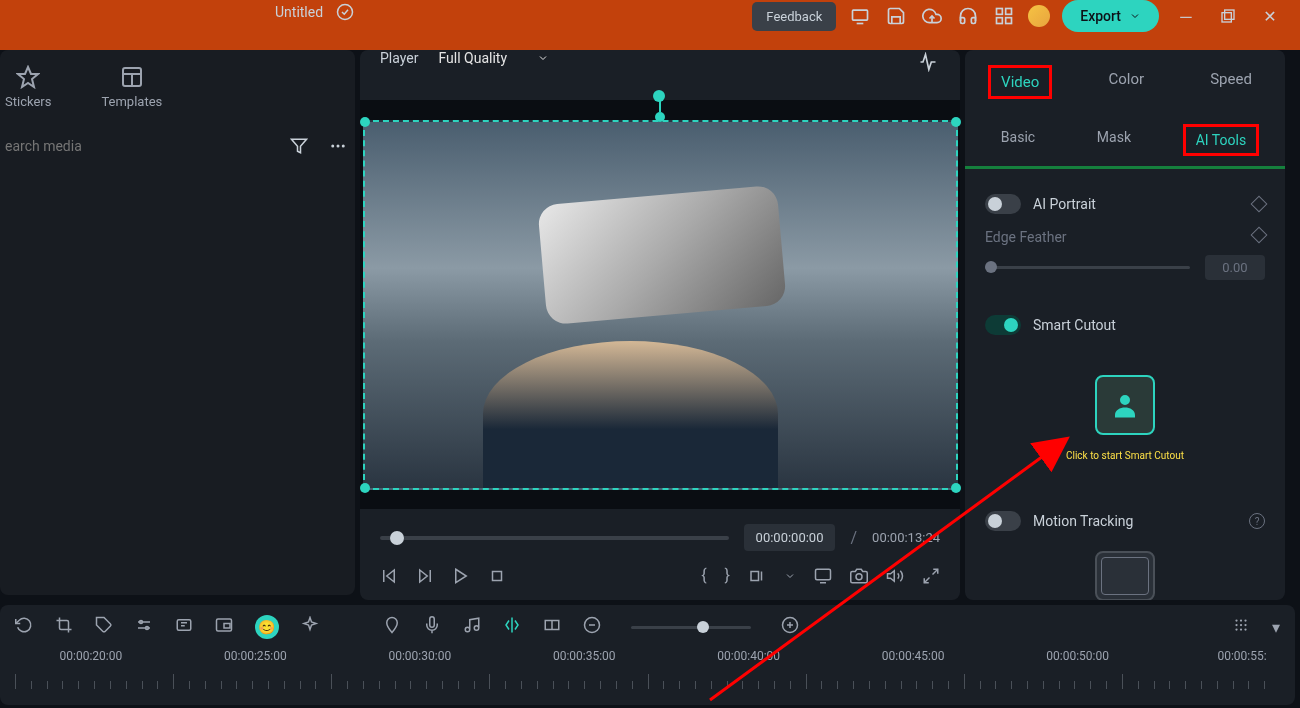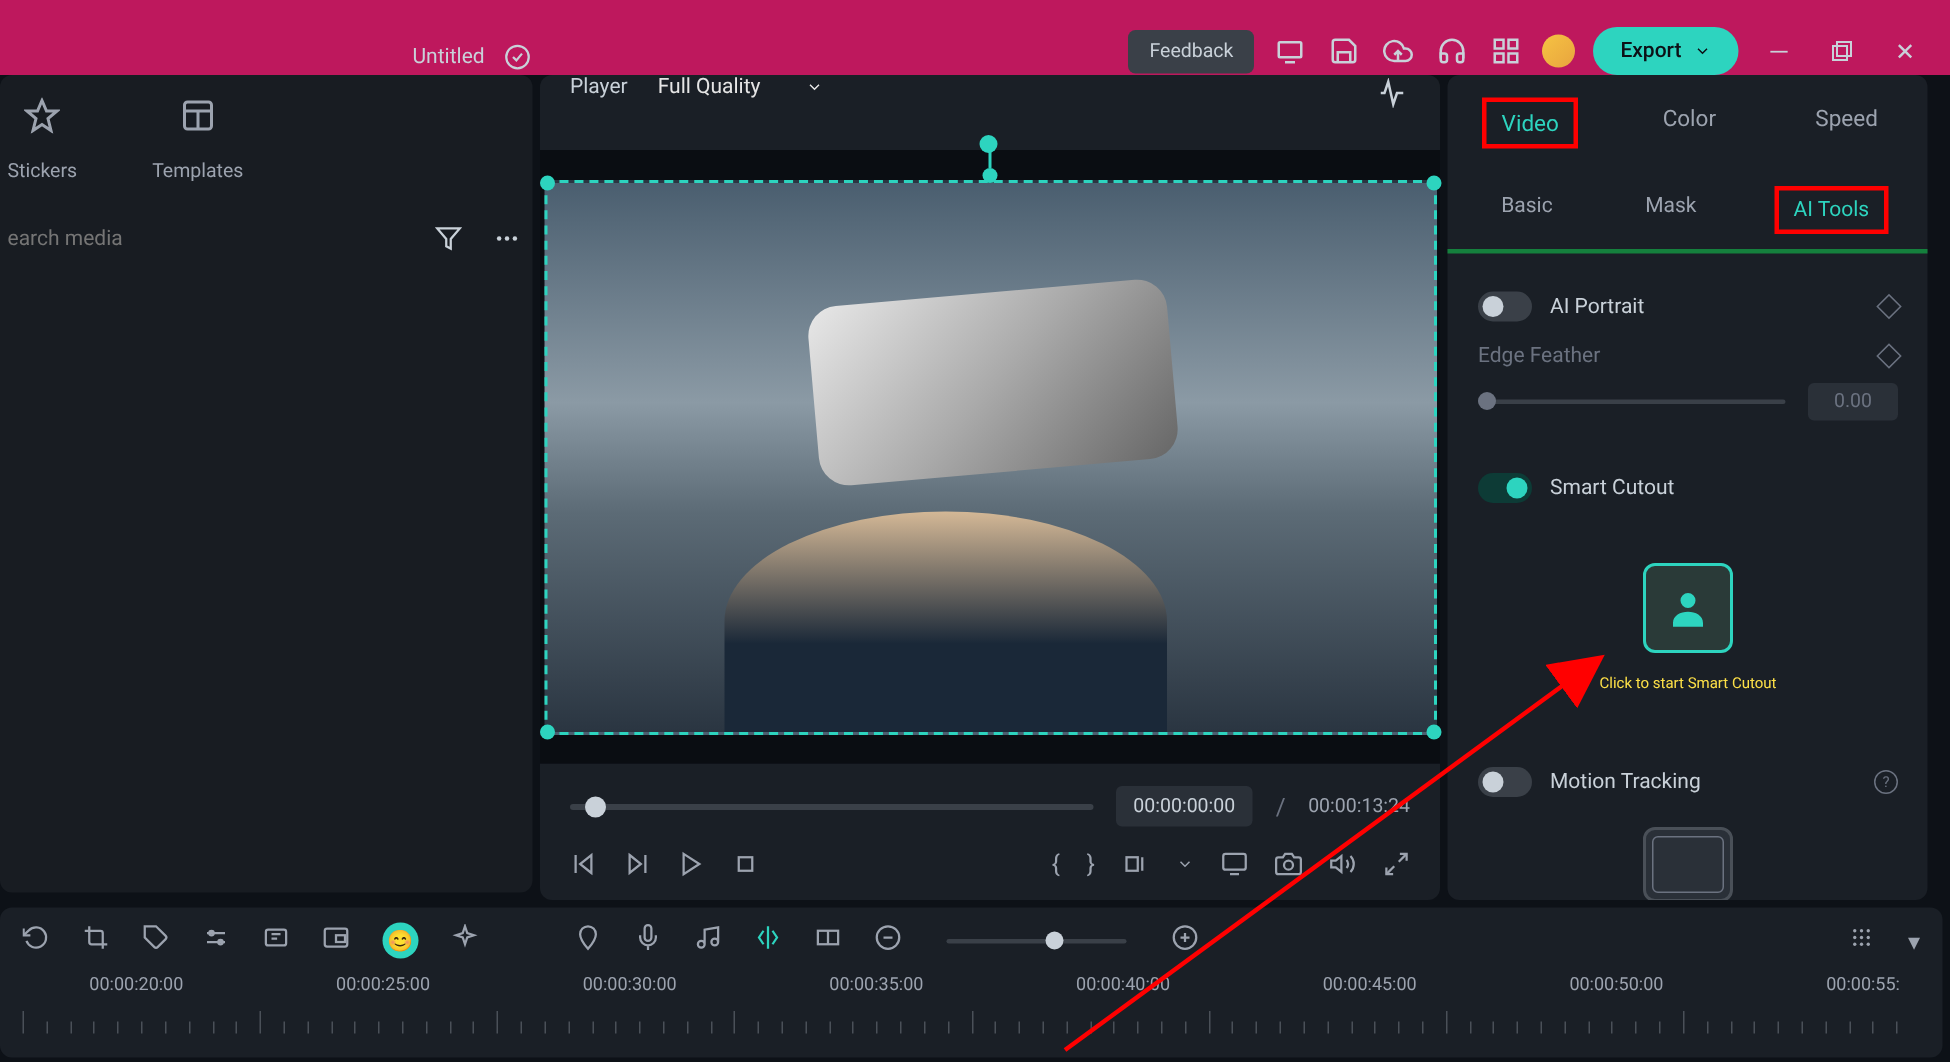--- a/index.html
+++ b/index.html
@@ -1,29 +1,29 @@
 <!DOCTYPE html>
 <html><head>
 <meta charset="utf-8">
 <style>
 *{box-sizing:border-box;margin:0;padding:0;font-family:-apple-system,BlinkMacSystemFont,"Segoe UI",Roboto,sans-serif}
 body{background:#0d1117;color:#c9d1d9;width:1300px;height:708px;overflow:hidden;position:relative}
-.titlebar{height:50px;display:flex;align-items:flex-end;padding:0 15px;background:#be185d}
+.titlebar{height:50px;display:flex;align-items:flex-start;padding:0 15px;background:#c2410c}
 .title-left{flex:1;display:flex;align-items:center;gap:10px;padding-left:260px}
 .title-text{color:#c9d1d9;font-size:14px}
 .title-right{display:flex;align-items:center;gap:12px}
 .feedback-btn{background:#3a4048;padding:7px 14px;border-radius:5px;color:#c9d1d9;font-size:13px;cursor:pointer}
 .icon-btn{width:24px;height:24px;display:flex;align-items:center;justify-content:center;color:#c9d1d9;cursor:pointer}
 .export-btn{background:#2dd4bf;color:#0d1117;padding:8px 18px;border-radius:16px;font-size:14px;font-weight:500;cursor:pointer;display:flex;align-items:center;gap:8px}
 .win-btn{width:30px;height:30px;display:flex;align-items:center;justify-content:center;color:#c9d1d9;cursor:pointer;font-size:16px}
 .avatar-badge{width:22px;height:22px;border-radius:50%;background:linear-gradient(135deg,#f6c343,#e8a43e)}
 .main{display:flex;height:550px}
 .sidebar{width:355px;background:#181c22;border-radius:8px;margin:0 5px 5px 0}
 .side-tabs{display:flex;gap:50px;padding:15px 5px}
-.side-tab{display:flex;flex-direction:column;align-items:center;gap:18px;color:#9ca3af;font-size:13px;cursor:pointer}
+.side-tab{display:flex;flex-direction:column;align-items:center;gap:5px;color:#9ca3af;font-size:13px;cursor:pointer}
 .side-tab svg{width:24px;height:24px}
 .search-row{display:flex;align-items:center;padding:10px 5px;gap:15px}
 .search-input{flex:1;background:transparent;border:none;color:#9ca3af;font-size:14px;outline:none}
 .center{width:600px;display:flex;flex-direction:column;margin-right:5px}
 .player-header{height:50px;display:flex;align-items:flex-start;padding:0 20px;background:#1a1f26;border-radius:8px 8px 0 0}
 .player-label{font-size:14px;margin-right:20px}
 .quality-select{background:transparent;border:none;color:#e5e5e5;font-size:14px;display:flex;align-items:center;gap:30px;cursor:pointer}
 .wave-icon{margin-left:auto}
 .preview{flex:1;background:#0a0d12;position:relative;display:flex;align-items:center;justify-content:center}
 .video-frame{width:595px;height:370px;border:2px dashed #2dd4bf;position:relative;background:linear-gradient(180deg,#4a5e6f 0%,#8b9aa5 40%,#5c6b76 60%,#2a3541 100%)}
@@ -56,21 +56,21 @@
 .panel-body::-webkit-scrollbar{width:6px}
 .panel-body::-webkit-scrollbar-thumb{background:#3a4048;border-radius:3px}
 .option-row{display:flex;align-items:center;padding:10px 0;gap:12px}
 .toggle{width:36px;height:20px;background:#3a4048;border-radius:10px;position:relative;cursor:pointer}
 .toggle::after{content:"";position:absolute;width:14px;height:14px;background:#c9d1d9;border-radius:50%;top:3px;left:3px;transition:.2s}
 .toggle.on{background:#0d3b36}
 .toggle.on::after{left:19px;background:#2dd4bf}
 .option-label{flex:1;font-size:14px}
 .diamond{width:12px;height:12px;border:1px solid #6b7280;transform:rotate(45deg)}
 .feather-row{padding:5px 0;color:#6b7280;font-size:14px}
-.feather-header{display:flex;align-items:center;justify-content:space-between;margin-bottom:10px}
+.feather-header{display:flex;justify-content:space-between;margin-bottom:10px}
 .slider-row{display:flex;align-items:center;gap:15px;margin-bottom:10px}
 .slider-track{flex:1;height:3px;background:#3a4048;border-radius:2px;position:relative}
 .slider-thumb{position:absolute;left:0;top:-5px;width:12px;height:12px;background:#6b7280;border-radius:50%}
 .value-box{background:#2a3038;padding:5px 15px;border-radius:4px;font-size:13px;min-width:60px;text-align:center}
 .cutout-box{text-align:center;padding:30px 0}
 .cutout-btn{width:60px;height:60px;background:#2a3a38;border:2px solid #2dd4bf;border-radius:8px;display:flex;align-items:center;justify-content:center;margin:0 auto 15px;cursor:pointer}
 .cutout-btn svg{width:30px;height:30px;fill:#2dd4bf}
 .cutout-label{font-size:10px;color:#fde047}
 .timeline{height:100px;background:#1a1f26;border-radius:8px;margin:5px 5px 0 0;padding:10px 15px}
 .tl-toolbar{display:flex;align-items:center;gap:22px;margin-bottom:10px}

